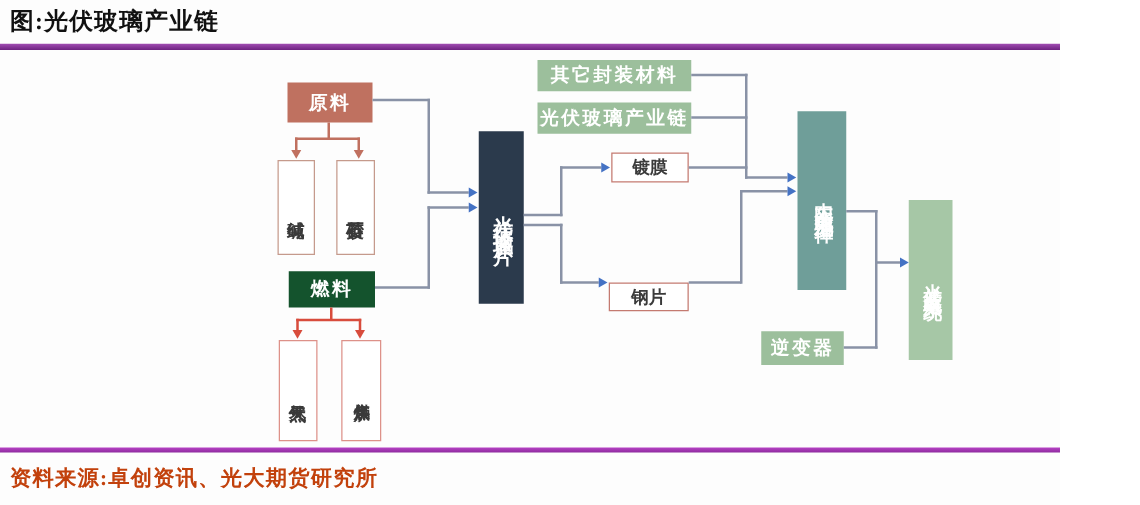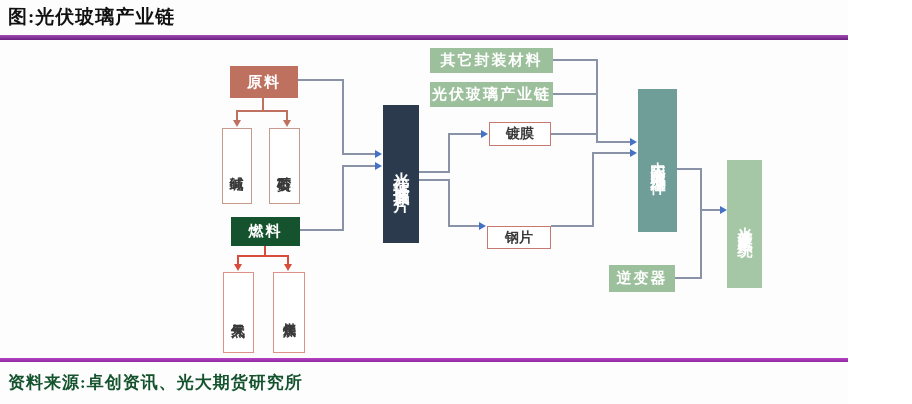--- a/index.html
+++ b/index.html
@@ -15,21 +15,21 @@
     font-family:"Liberation Serif",serif;
     font-size:19px;font-weight:bold;color:#111;
     letter-spacing:1px;
   }
   .divider{position:absolute;left:0;width:912px;}
   .divider.top{top:35px;height:5px;background:linear-gradient(#a14cb2,#6d2180);}
   .divider.bottom{top:358px;height:4px;background:linear-gradient(#b743c5,#8e2b9e);}
   .source{
     position:absolute;left:8px;top:371px;
     font-family:"Liberation Serif",serif;
-    font-size:17px;font-weight:bold;color:#14532d;
+    font-size:17px;font-weight:bold;color:#c2410c;
     letter-spacing:1px;
   }
   
   .node{position:absolute;display:flex;align-items:center;justify-content:center;box-sizing:border-box;}
   .fill{color:#fff;font-weight:bold;font-size:15px;letter-spacing:2px;}
   .outline{background:#fff;color:#3a3a3a;font-weight:bold;font-size:14px;}
   .vtext{writing-mode:vertical-rl;text-orientation:upright;}
   .n-raw{left:230px;top:66px;width:68px;height:32px;background:#bf7160;}
   .n-fuel{left:231px;top:217px;width:69px;height:29px;background:#14532d;}
   .n-soda{left:222px;top:128px;width:30px;height:76px;border:1px solid #c59a8c;}

